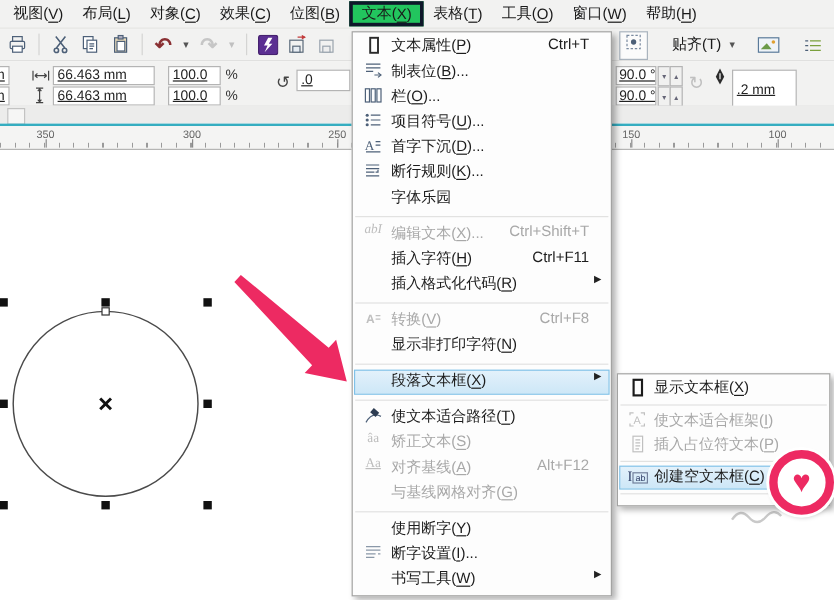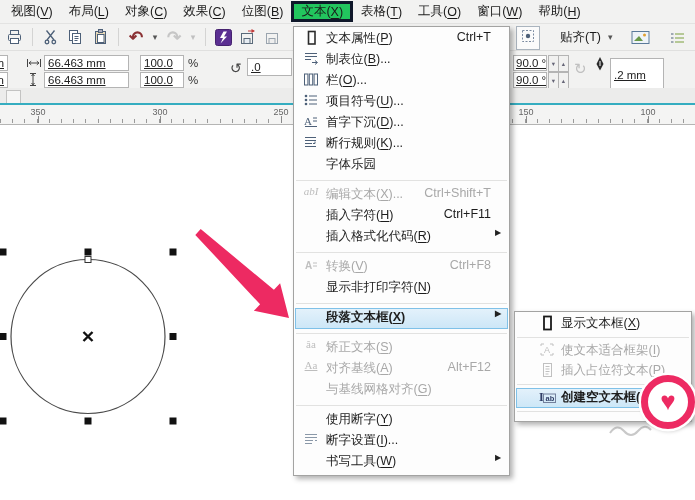--- a/index.html
+++ b/index.html
@@ -46,23 +46,23 @@
   .ruler-num{position:absolute;top:2px;transform:translateX(-50%);font-size:9px;color:#666;}
   .ruler-maj{position:absolute;bottom:1px;width:1px;height:7px;background:#8a8a8a;}
   
   #canvas{position:absolute;left:0;top:125px;width:695px;height:375px;background:#fff;}
   
   .menu-panel{position:absolute;background:#fdfdfd;border:1px solid #a3a3a2;box-shadow:3px 3px 5px rgba(0,0,0,.3);
               box-sizing:border-box;padding:2px 0;z-index:10;}
   #dropdown-menu{left:293px;top:26px;width:217px;}
   #flyout-submenu{left:514px;top:311px;width:178px;z-index:12;padding-bottom:6px;}
   .menu-row{display:flex;align-items:flex-start;height:21px;font-size:12.5px;color:#1d1d1d;margin:0 1px;border:1px solid transparent;box-sizing:border-box;}
-  #flyout-submenu .menu-row{height:20px;padding-left:16px;}
+  #flyout-submenu .menu-row{height:20px;}
   .menu-row.disabled{color:#a8a8a8;}
-  .menu-row.highlighted{background:linear-gradient(#e3f1fb,#cde7f7);border:1px solid #7fc1e8;font-weight:bold;}
+  .menu-row.highlighted{background:linear-gradient(#e3f1fb,#cde7f7);border:1px solid #7fc1e8;}
   .mi-icon{width:30px;flex:0 0 auto;display:flex;align-items:center;justify-content:center;}
   #flyout-submenu .mi-icon{width:28px;}
   .mi-label{flex:1 1 auto;white-space:nowrap;overflow:hidden;}
   .mi-shortcut{margin-left:auto;padding-right:4px;white-space:nowrap;}
   .mi-arrow{width:12px;flex:0 0 auto;font-size:8px;color:#222;text-align:left;}
   .menu-row.disabled .mi-arrow{color:#b5b5b5;}
   .menu-sep{height:9px;display:flex;align-items:center;margin:0 2px;}
   #flyout-submenu .menu-sep{height:7px;}
   .menu-sep::after{content:"";display:block;width:100%;height:1px;background:#e2e2e1;}
   .gtxt{font-family:"Liberation Serif",serif;font-size:11px;color:#bdbdbd;line-height:1;}
@@ -412,20 +412,31 @@
         <span class="mi-arrow"></span>
       </div>
       <div class="menu-sep"></div>
       <div class="menu-row highlighted">
         <span class="mi-icon"></span>
         <span class="mi-label">段落文本框(<u>X</u>)</span>
         <span class="mi-shortcut"></span>
         <span class="mi-arrow">▶</span>
       </div>
       <div class="menu-sep"></div>
+      <div class="menu-row">
+        <span class="mi-icon">
+          <svg width="16" height="16" fill="none">
+            <path d="M2 13 Q7 4 14.5 8" stroke="#4d6078"></path>
+            <path d="M8.5 1 L13 5 L10 8.5 L5.5 4.5 Z" fill="#2e3d52"></path>
+          </svg>
+        </span>
+        <span class="mi-label">使文本适合路径(<u>T</u>)</span>
+        <span class="mi-shortcut"></span>
+        <span class="mi-arrow"></span>
+      </div>
       <div class="menu-row disabled">
         <span class="mi-icon">
           <span class="gtxt">âa</span>
         </span>
         <span class="mi-label">矫正文本(<u>S</u>)</span>
         <span class="mi-shortcut"></span>
         <span class="mi-arrow"></span>
       </div>
       <div class="menu-row disabled">
         <span class="mi-icon">

